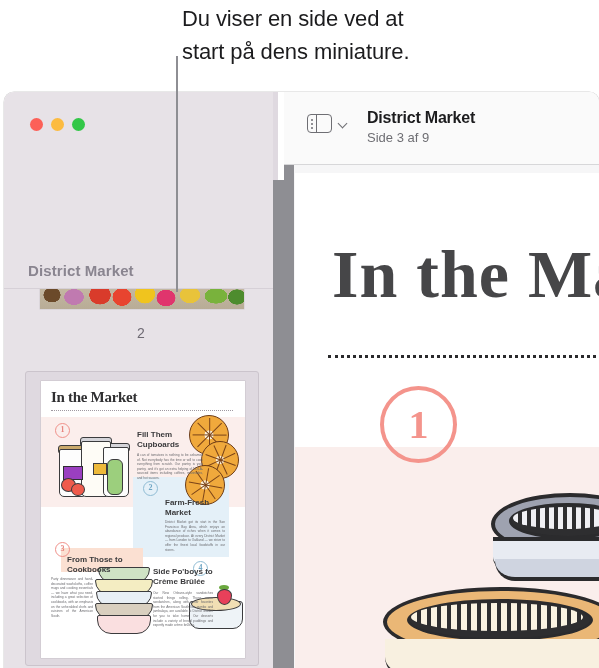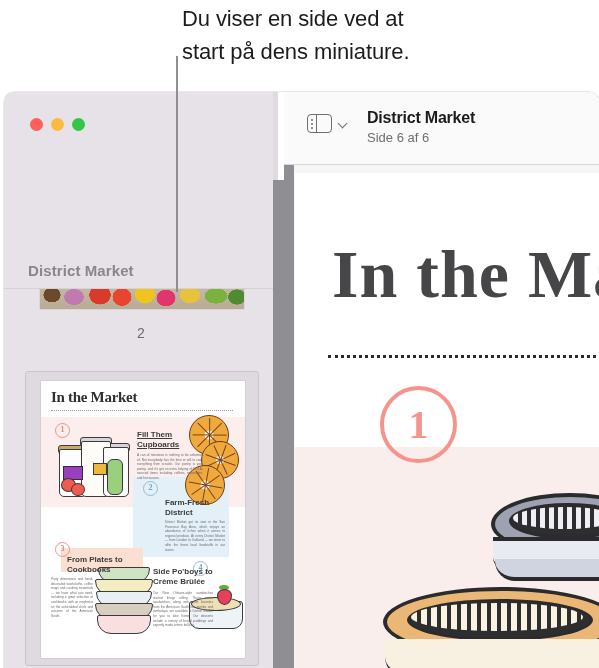--- a/index.html
+++ b/index.html
@@ -225,21 +225,21 @@
   .t3-marker.m4 { left: 152px; top: 180px; }
 
   .t3-head {
     position: absolute;
     font-family: "Liberation Sans", sans-serif;
     font-size: 8px;
     font-weight: bold;
     color: #3a3a3c;
     line-height: 10px;
   }
-  .t3-head.h1 { left: 96px;  top: 49px;  width: 68px; text-decoration: underline; }
+  .t3-head.h1 { left: 96px;  top: 49px;  width: 68px; }
   .t3-head.h2 { left: 124px; top: 117px; width: 62px; }
   .t3-head.h3 { left: 26px;  top: 174px; width: 76px; }
   .t3-head.h4 { left: 112px; top: 186px; width: 64px; }
 
   .t3-body {
     position: absolute;
     font-size: 3.2px;
     line-height: 4.6px;
     color: #6a6a6e;
     text-align: justify;
@@ -727,22 +727,22 @@
             <div class="brulee-leaf"></div>
             <div class="brulee-berry"></div>
           </div>
 
           <div class="t3-marker m1">1</div>
           <div class="t3-marker blue m2">2</div>
           <div class="t3-marker m3">3</div>
           <div class="t3-marker blue m4">4</div>
 
           <div class="t3-head h1">Fill Them Cupboards</div>
-          <div class="t3-head h2">Farm-Fresh District</div>
-          <div class="t3-head h3">From Plates to Cookbooks</div>
+          <div class="t3-head h2">Farm-Fresh Market</div>
+          <div class="t3-head h3">From Those to Cookbooks</div>
           <div class="t3-head h4">Side Po'boys to Crème Brûlée</div>
 
           <div class="t3-body b1">A can of tomatoes is nothing to be ashamed of. Not everybody has the time or will to cook everything from scratch. Our pantry is your pantry, and it's got an extra helping of NOLA-sourced items including coffees, marinades, and hot sauces.</div>
           <div class="t3-body b2">District Market got its start in the San Francisco Bay Area, which enjoys an abundance of riches when it comes to regional produce. At every District Market — from London to Oakland — we strive to offer the finest local foodstuffs in our stores.</div>
           <div class="t3-body b3">Party dinnerware and hand-decorated washcloths, coffee mugs and cooking essentials — we have what you need, including a great selection of cookbooks, with an emphasis on the unheralded chefs and cuisines of the American South.</div>
           <div class="t3-body b4">Our New Orleans-style sandwiches started things rolling. Those same sandwiches, along with other favorites from the American South like gumbo and jambalaya, are available at District Market for you to take home. Our desserts include a variety of bread puddings and expertly made crème brûlées.</div>
 
         </div>
       </div>
 
@@ -757,21 +757,21 @@
     <div class="toolbar">
       <div class="sidebar-toggle">
         <div class="tog-left">
           <div class="tog-dot"></div>
           <div class="tog-dot"></div>
           <div class="tog-dot"></div>
         </div>
       </div>
       <div class="chevron-down"></div>
       <div class="doc-title">District Market</div>
-      <div class="doc-subtitle">Side 6 af 6</div>
+      <div class="doc-subtitle">Side 3 af 9</div>
     </div>
 
     <div class="canvas">
       <div class="canvas-scrollbar"></div>
       <div class="page">
         <div class="page-pink-band"></div>
         <div class="page-heading">In the Market</div>
         <div class="page-rule"></div>
         <div class="page-marker">1</div>
 

